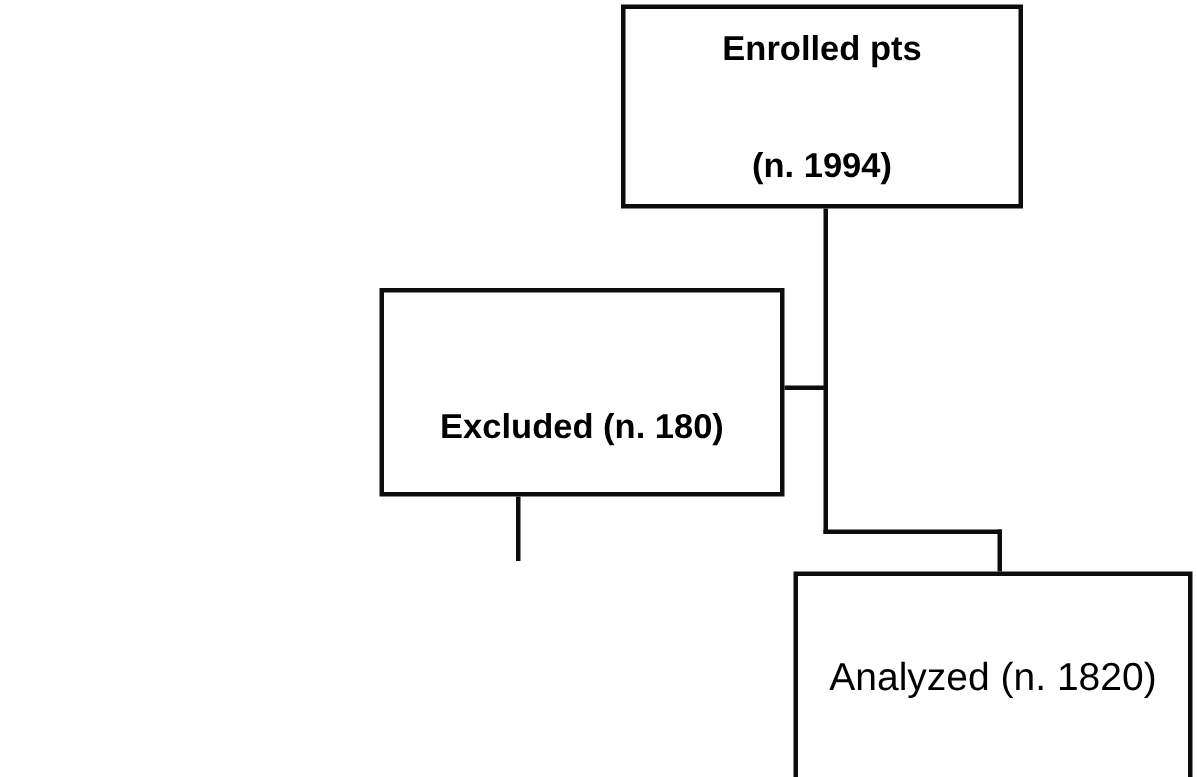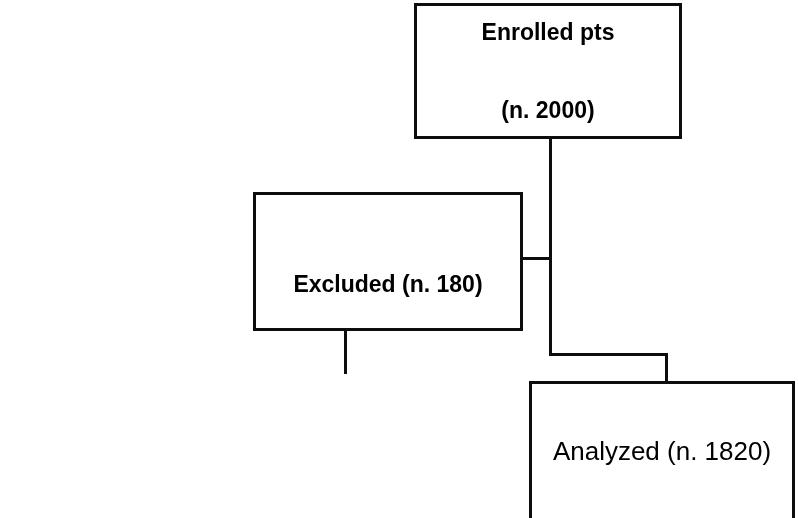--- a/index.html
+++ b/index.html
@@ -136,21 +136,21 @@
     height: 45px;
   }
 </style>
 </head>
 <body>
 
 <div id="canvas">
 
   <div class="node node-center" id="node-enrolled">
     <span class="node-line">Enrolled pts</span>
-    <span class="node-line">(n. 2000)</span>
+    <span class="node-line">(n. 1994)</span>
   </div>
 
   <div class="node node-center" id="node-excluded">
     <span class="node-line">Excluded (n. 180)</span>
   </div>
 
 
   <div class="node node-center" id="node-analyzed">
     <span class="node-line">Analyzed (n. 1820)</span>
   </div>

